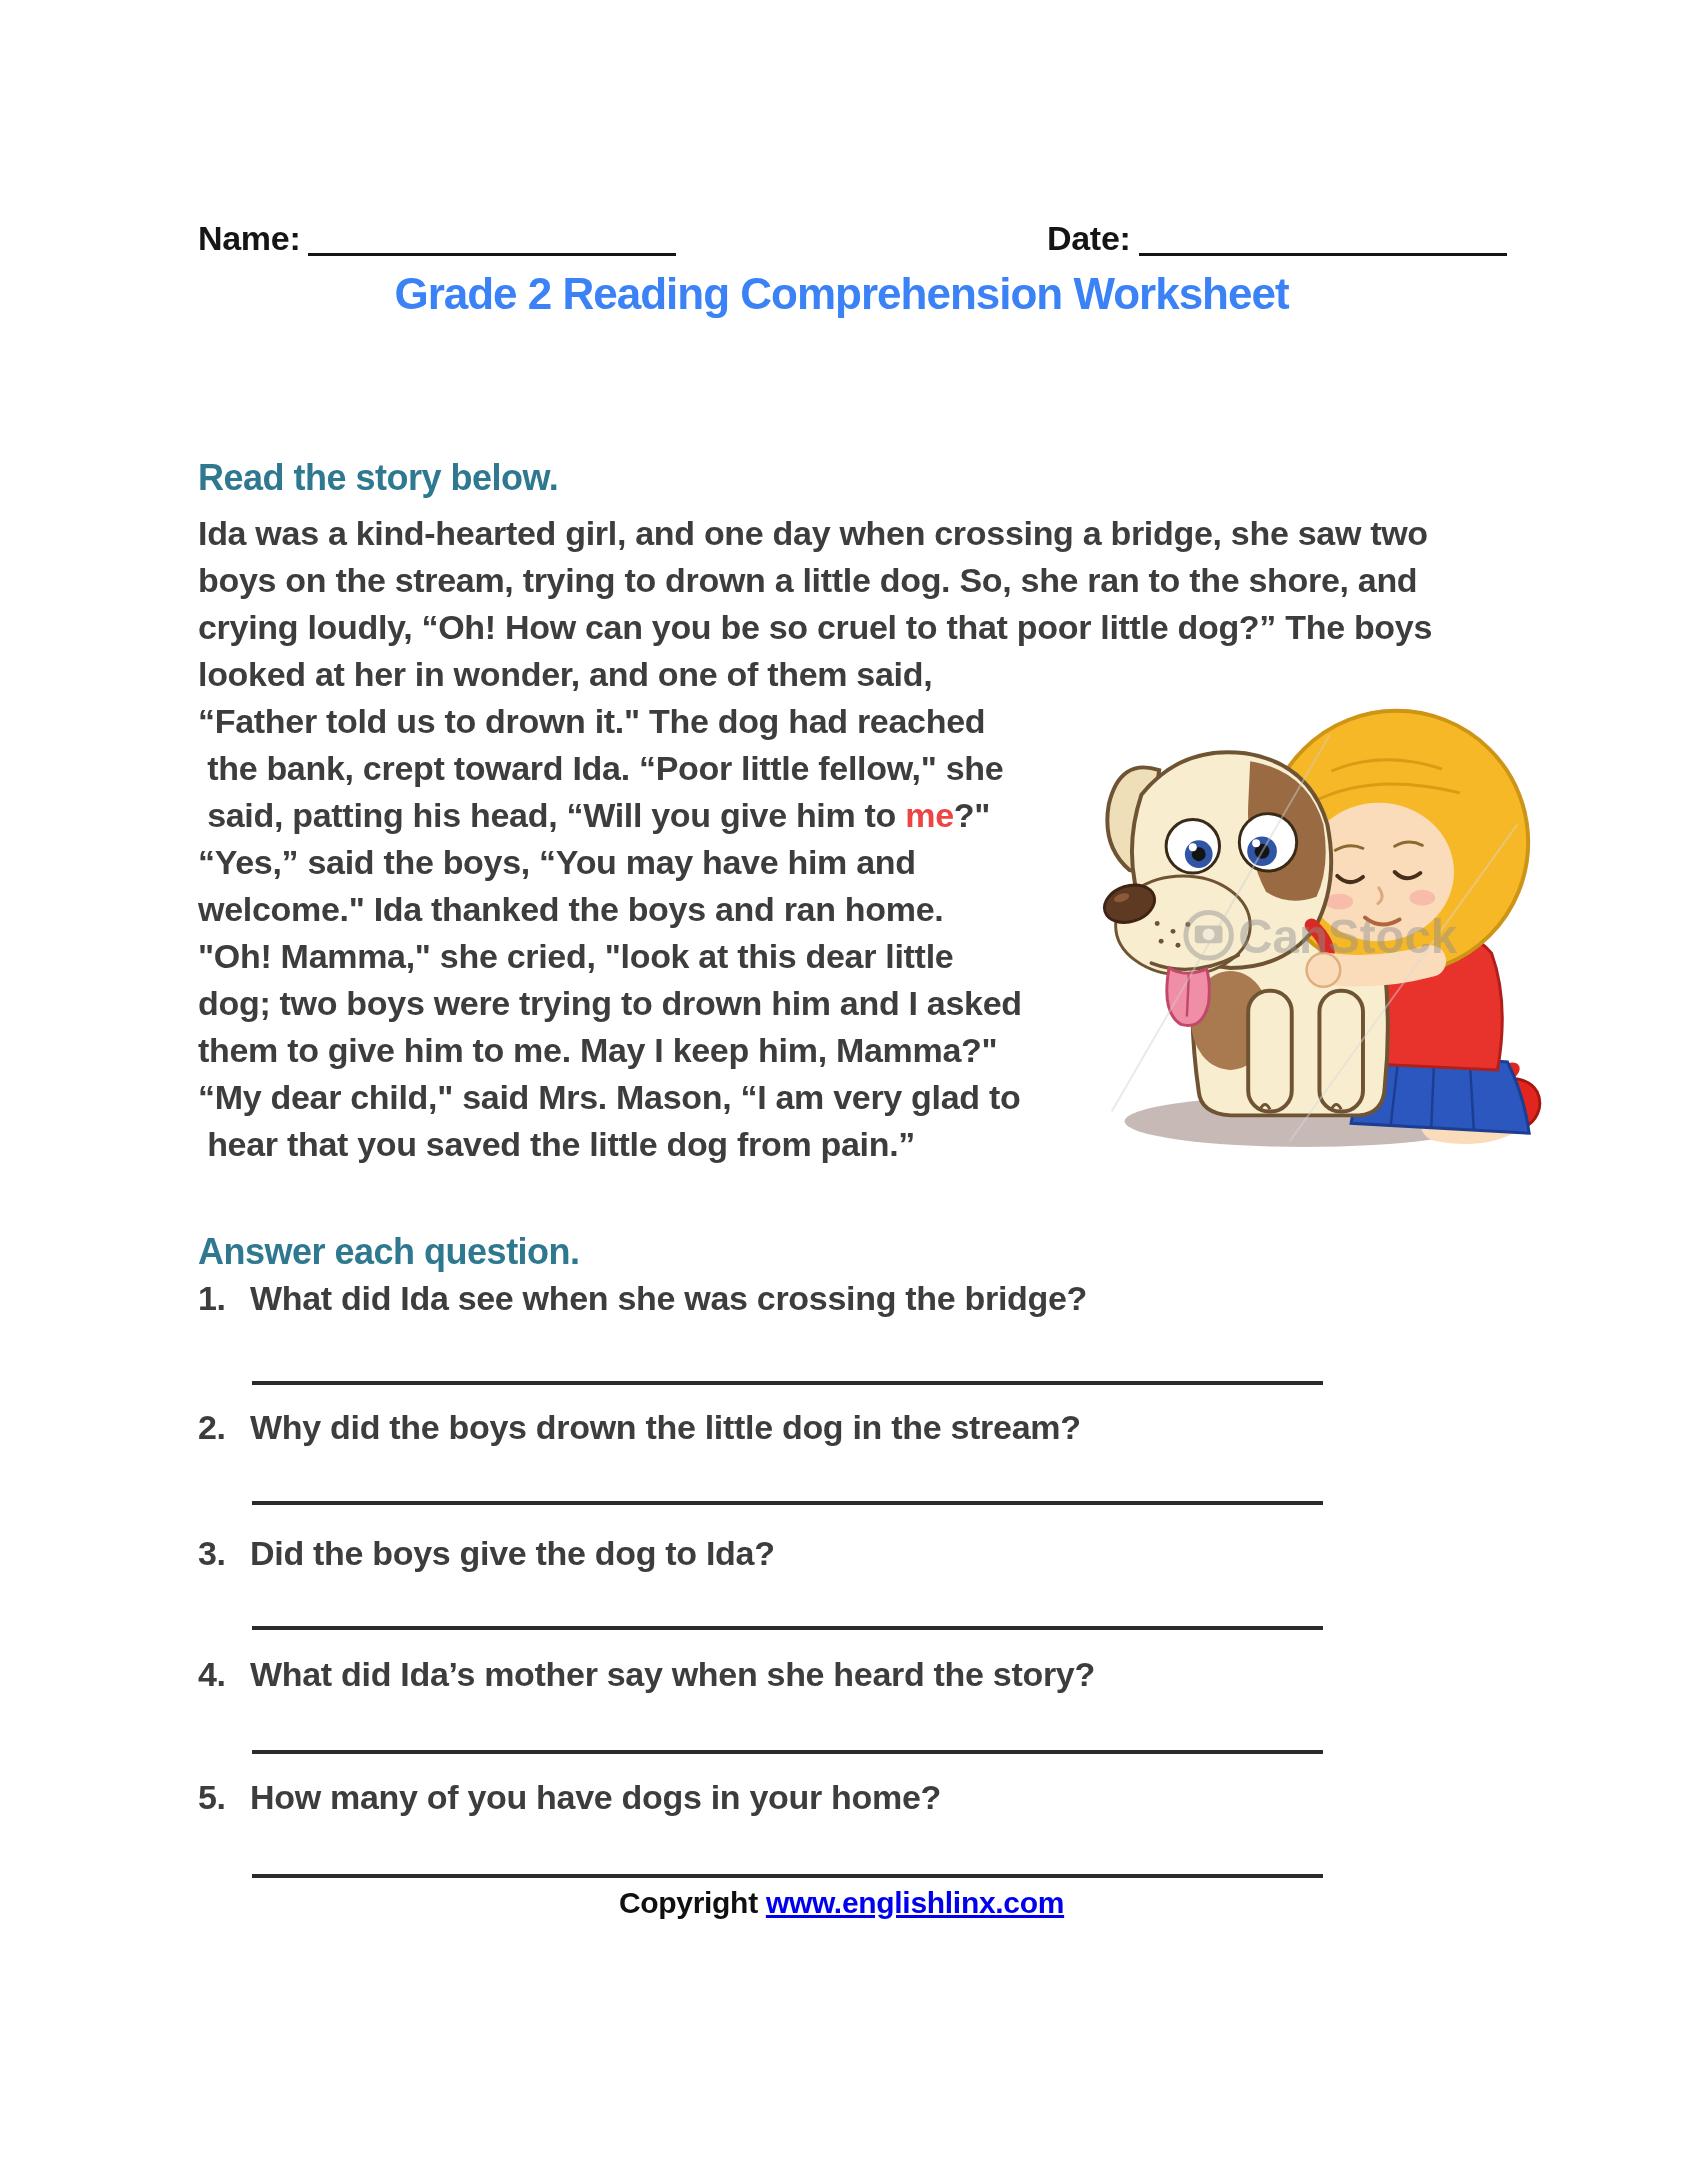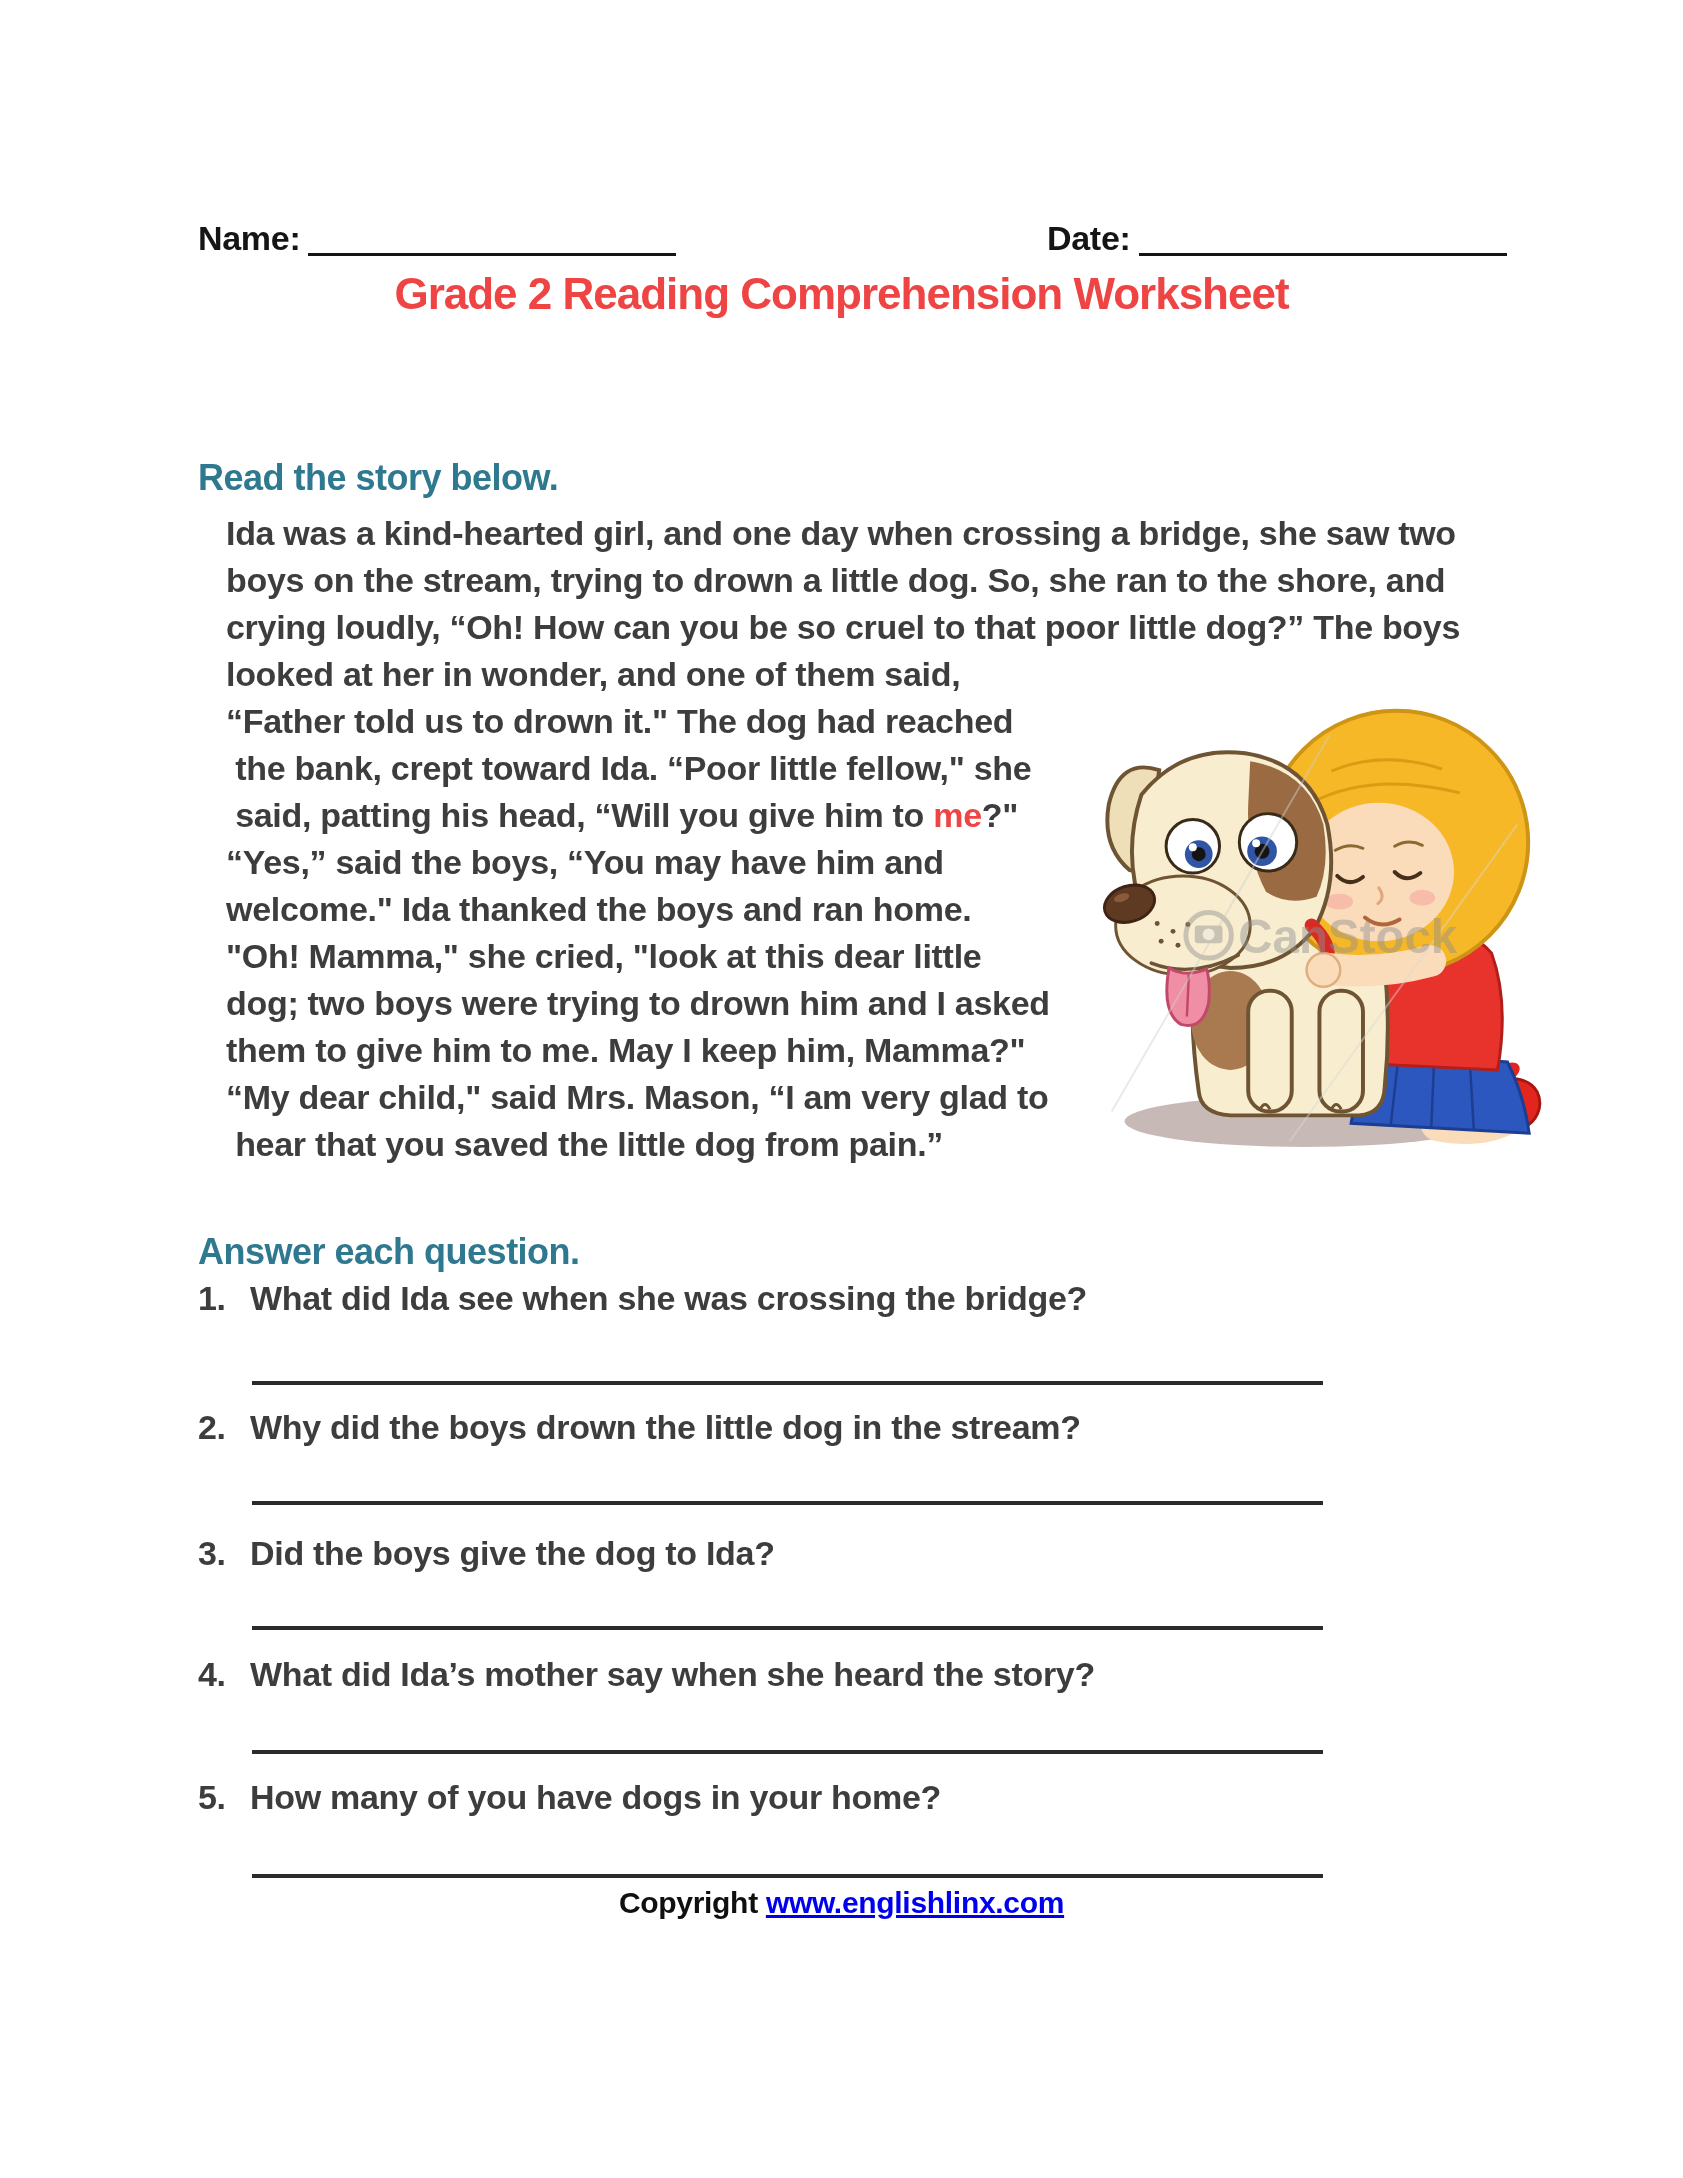--- a/index.html
+++ b/index.html
@@ -11,36 +11,36 @@
     overflow:hidden;
   }
   .abs{position:absolute;}
   
   .field-row{font-size:34px;font-weight:700;color:#151515;letter-spacing:-0.3px;margin-top:21px;}
   .blank{display:inline-block;height:34px;border-bottom:3px solid #151515;vertical-align:-6px;}
   .name-blank{width:368px;margin-left:8px;}
   .date-blank{width:368px;margin-left:8px;}
   .page-title{
     width:100%;text-align:center;
-    font-size:44px;font-weight:700;color:#ef4444;letter-spacing:-1px;
+    font-size:44px;font-weight:700;color:#3b82f6;letter-spacing:-1px;
   }
   .page-subtitle{
     width:100%;text-align:center;
     font-size:40px;font-weight:700;color:#161616;letter-spacing:-1px;
   }
   .section-heading{
     font-size:36px;font-weight:700;letter-spacing:-0.5px;
     color:#2E7890;
   }
   
   .story{left:198px;top:510px;width:1317px;}
   .story-line{
     white-space:pre;
     height:47px;line-height:47px;
-    font-size:34px;font-weight:700;color:#3D3D3D;letter-spacing:-0.3px;margin-left:28px;
+    font-size:34px;font-weight:700;color:#3D3D3D;letter-spacing:-0.3px;
   }
   .story-line .emph{color:#ef4444;}
   
   .question{
     left:198px;
     display:flex;white-space:pre;
     font-size:34px;font-weight:700;color:#3D3D3D;letter-spacing:-0.3px;
     line-height:47px;
   }
   .q-num{width:52px;flex:0 0 52px;}

